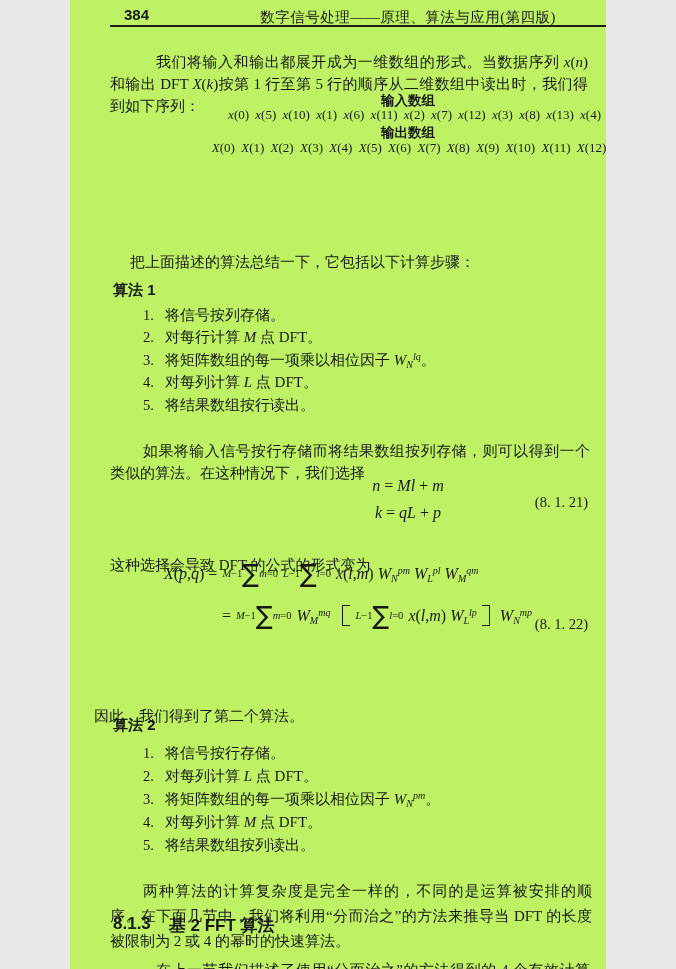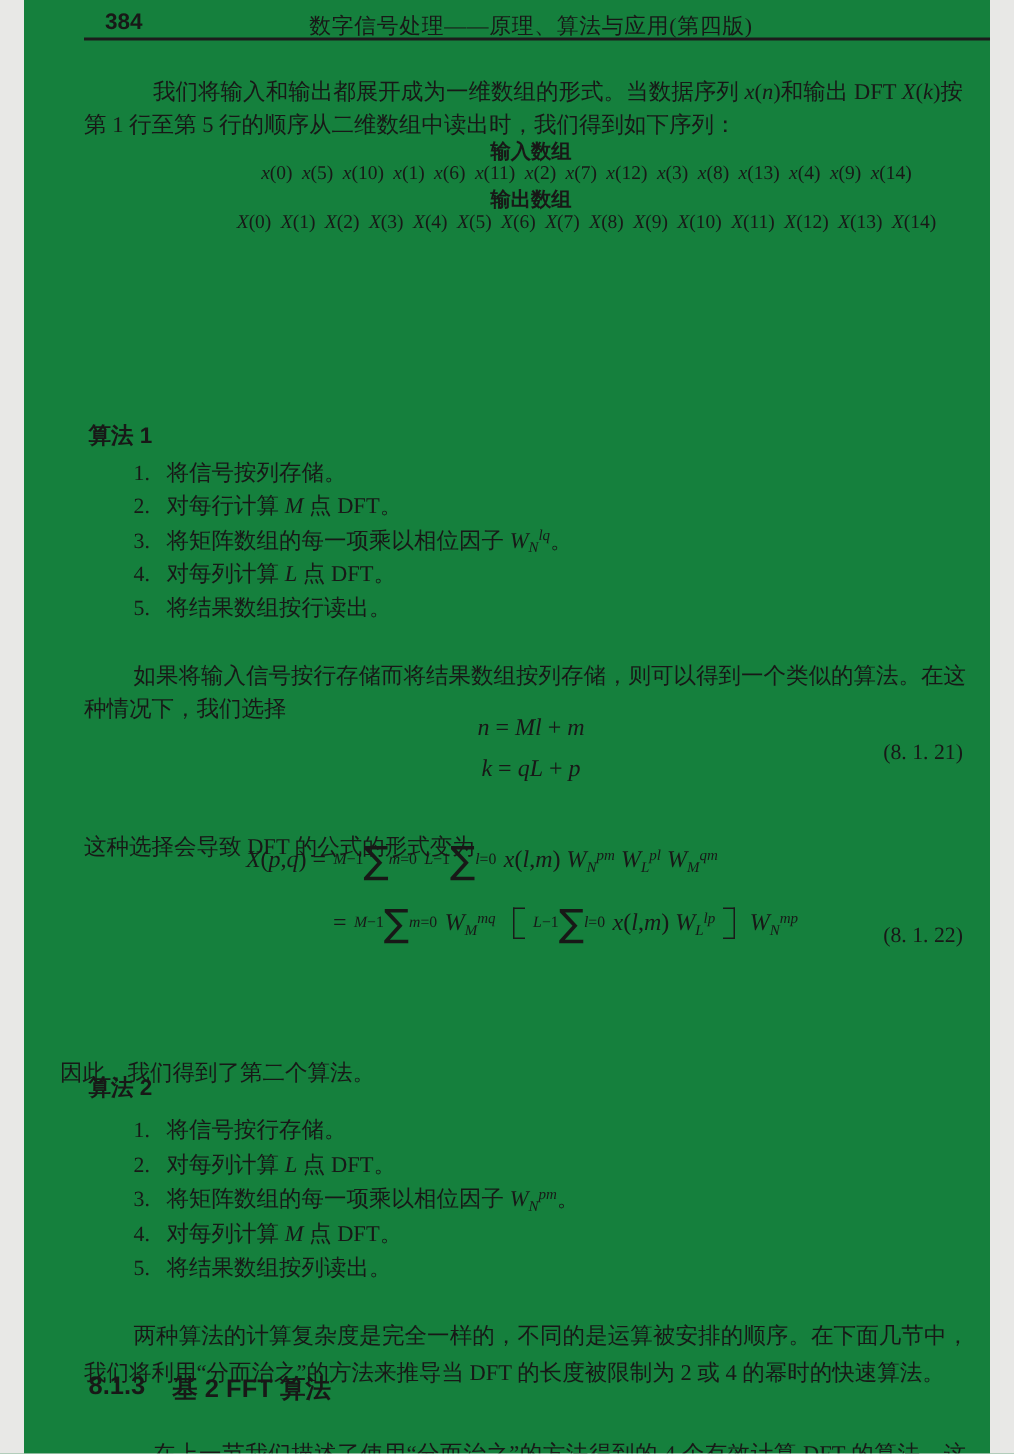--- a/index.html
+++ b/index.html
@@ -1,18 +1,18 @@
 <!DOCTYPE html>
 <html><head>
 <meta charset="utf-8">
 <style>
   html,body{margin:0;padding:0;background:#e8e8e6;}
   .page{
-    position:relative; width:644px; height:969px; margin:0 auto;
-    background:#15803d; color:#181817; overflow:hidden;
+    position:relative; width:536px; height:969px; margin:0 auto;
+    background:#bef264; color:#181817; overflow:hidden;
     font-family:"Liberation Serif","DejaVu Serif",serif;
   }
   .abs{position:absolute;}
   
   .pagenum{position:absolute; left:54px; top:6px; font-family:"Liberation Sans","DejaVu Sans",sans-serif; font-weight:700; font-size:15px;}
   .header-title{position:absolute; left:0; top:8px; width:676px; text-align:center; font-size:14.5px; letter-spacing:0.5px;}
   .rule{position:absolute; left:40px; top:25px; width:620px; height:2px; background:#1c1c1c;}
   
   .para{font-size:15px; line-height:22px; text-align:justify; text-justify:inter-character;}
   .lh21{line-height:21.5px;}
@@ -59,20 +59,21 @@
   <div class="rule"></div>
 
   <p class="abs para ind-lg" style="top:36px; left:40px; right:18px;">我们将输入和输出都展开成为一维数组的形式。当数据序列 <i>x</i>(<i>n</i>)和输出 DFT <i>X</i>(<i>k</i>)按第 1 行至第 5 行的顺序从二维数组中读出时，我们得到如下序列：</p>
 
   <div class="abs center-head" style="top:92px;">输入数组</div>
   <div class="abs array-row" style="top:107px;"><i>x</i>(0) <i>x</i>(5) <i>x</i>(10) <i>x</i>(1) <i>x</i>(6) <i>x</i>(11) <i>x</i>(2) <i>x</i>(7) <i>x</i>(12) <i>x</i>(3) <i>x</i>(8) <i>x</i>(13) <i>x</i>(4) <i>x</i>(9) <i>x</i>(14)</div>
   <div class="abs center-head" style="top:124px;">输出数组</div>
   <div class="abs array-row" style="top:140px;"><i>X</i>(0) <i>X</i>(1) <i>X</i>(2) <i>X</i>(3) <i>X</i>(4) <i>X</i>(5) <i>X</i>(6) <i>X</i>(7) <i>X</i>(8) <i>X</i>(9) <i>X</i>(10) <i>X</i>(11) <i>X</i>(12) <i>X</i>(13) <i>X</i>(14)</div>
 
 
+  <p class="abs para ind-sm" style="top:236px; left:40px; right:16px;">把上面描述的算法总结一下，它包括以下计算步骤：</p>
 
   <div class="abs alg-head" style="top:281px; left:43px;">算法 1</div>
   <div class="abs alg-list" style="top:306px; left:73px; right:16px;">
     <div class="li">
         <span class="li-num">1.</span>
         <span class="li-text">将信号按列存储。</span>
       </div>
     <div class="li">
         <span class="li-num">2.</span>
         <span class="li-text">对每行计算 <i>M</i> 点 DFT。</span>

